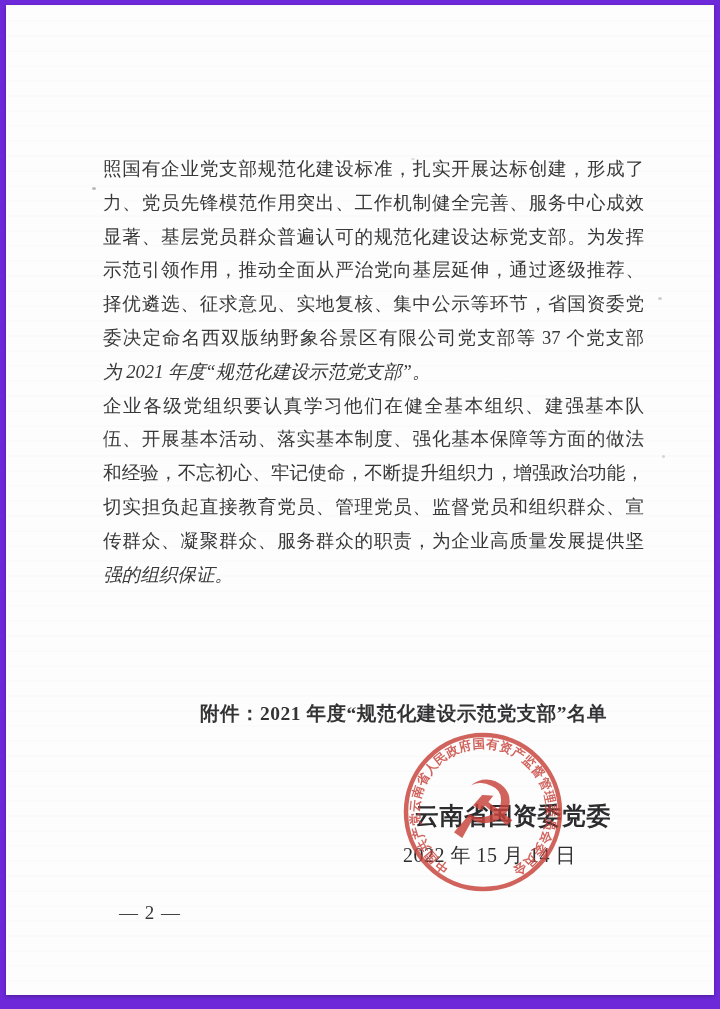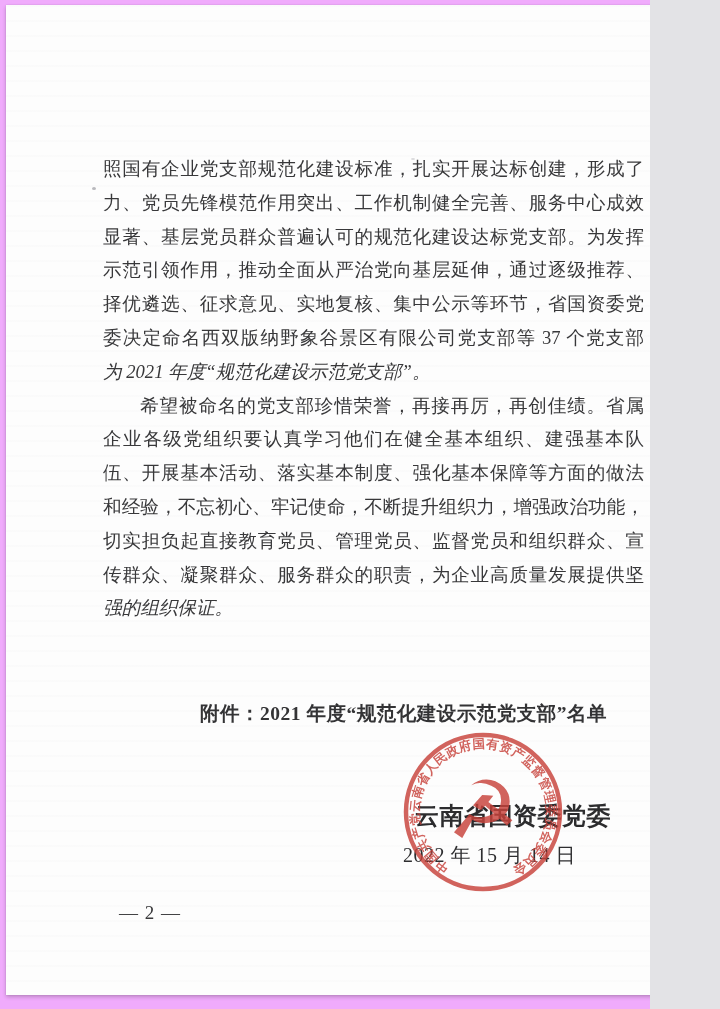--- a/index.html
+++ b/index.html
@@ -2,21 +2,21 @@
 <html><head>
 <meta charset="utf-8">
 <style>
   html,body{margin:0;padding:0;}
   body{
     width:720px;height:1009px;
     font-family:"Liberation Serif","DejaVu Serif",serif;
     background:#e3e3e6;
     -webkit-font-smoothing:antialiased;
   }
-  .backdrop{position:relative;width:650px;height:1009px;background:#f0abfc;overflow:hidden;}
+  .backdrop{position:relative;width:720px;height:1009px;background:#6d28d9;overflow:hidden;}
   .paper{
     position:absolute;left:6px;top:5px;width:708px;height:990px;
     background:#fdfdfd;
     background-image:repeating-linear-gradient(to bottom,rgba(120,120,130,0.018) 0 2px,rgba(0,0,0,0) 2px 15px);
     box-shadow:0 2px 4px rgba(0,0,0,0.22),0 0 1px rgba(0,0,0,0.18);
   }
   .bodytext{
     position:absolute;left:97px;top:147px;width:541px;
     font-size:18.6px;line-height:33.8px;color:#38383a;
     letter-spacing:0;
@@ -73,21 +73,20 @@
       <div class="para">
         <div class="line">照国有企业党支部规范化建设标准，扎实开展达标创建，形成了</div>
         <div class="line">力、党员先锋模范作用突出、工作机制健全完善、服务中心成效</div>
         <div class="line">显著、基层党员群众普遍认可的规范化建设达标党支部。为发挥</div>
         <div class="line">示范引领作用，推动全面从严治党向基层延伸，通过逐级推荐、</div>
         <div class="line">择优遴选、征求意见、实地复核、集中公示等环节，省国资委党</div>
         <div class="line">委决定命名西双版纳野象谷景区有限公司党支部等 37 个党支部</div>
         <div class="line end">为 2021 年度“规范化建设示范党支部”。</div>
       </div>
       <div class="para">
-        <div class="line indent">希望被命名的党支部珍惜荣誉，再接再厉，再创佳绩。省属</div>
         <div class="line">企业各级党组织要认真学习他们在健全基本组织、建强基本队</div>
         <div class="line">伍、开展基本活动、落实基本制度、强化基本保障等方面的做法</div>
         <div class="line">和经验，不忘初心、牢记使命，不断提升组织力，增强政治功能，</div>
         <div class="line">切实担负起直接教育党员、管理党员、监督党员和组织群众、宣</div>
         <div class="line">传群众、凝聚群众、服务群众的职责，为企业高质量发展提供坚</div>
         <div class="line end">强的组织保证。</div>
       </div>
     </div>
 
     <div class="attachment">附件：2021 年度“规范化建设示范党支部”名单</div>

